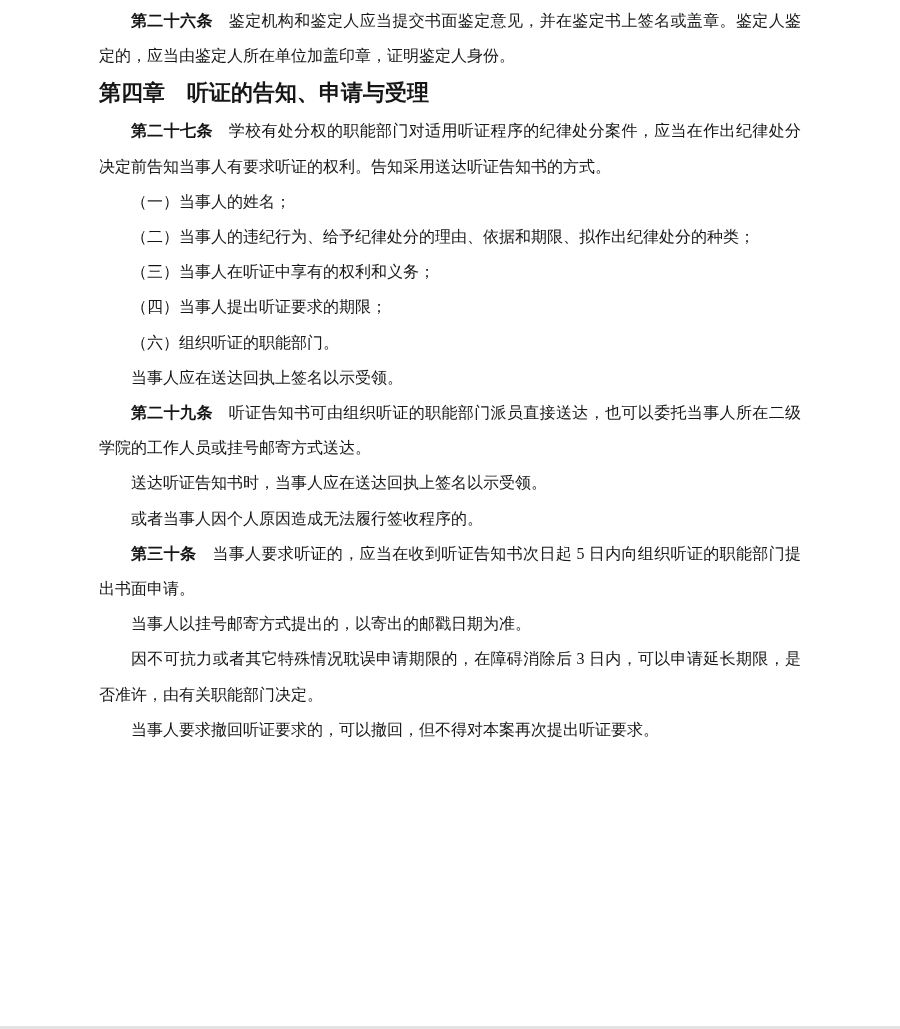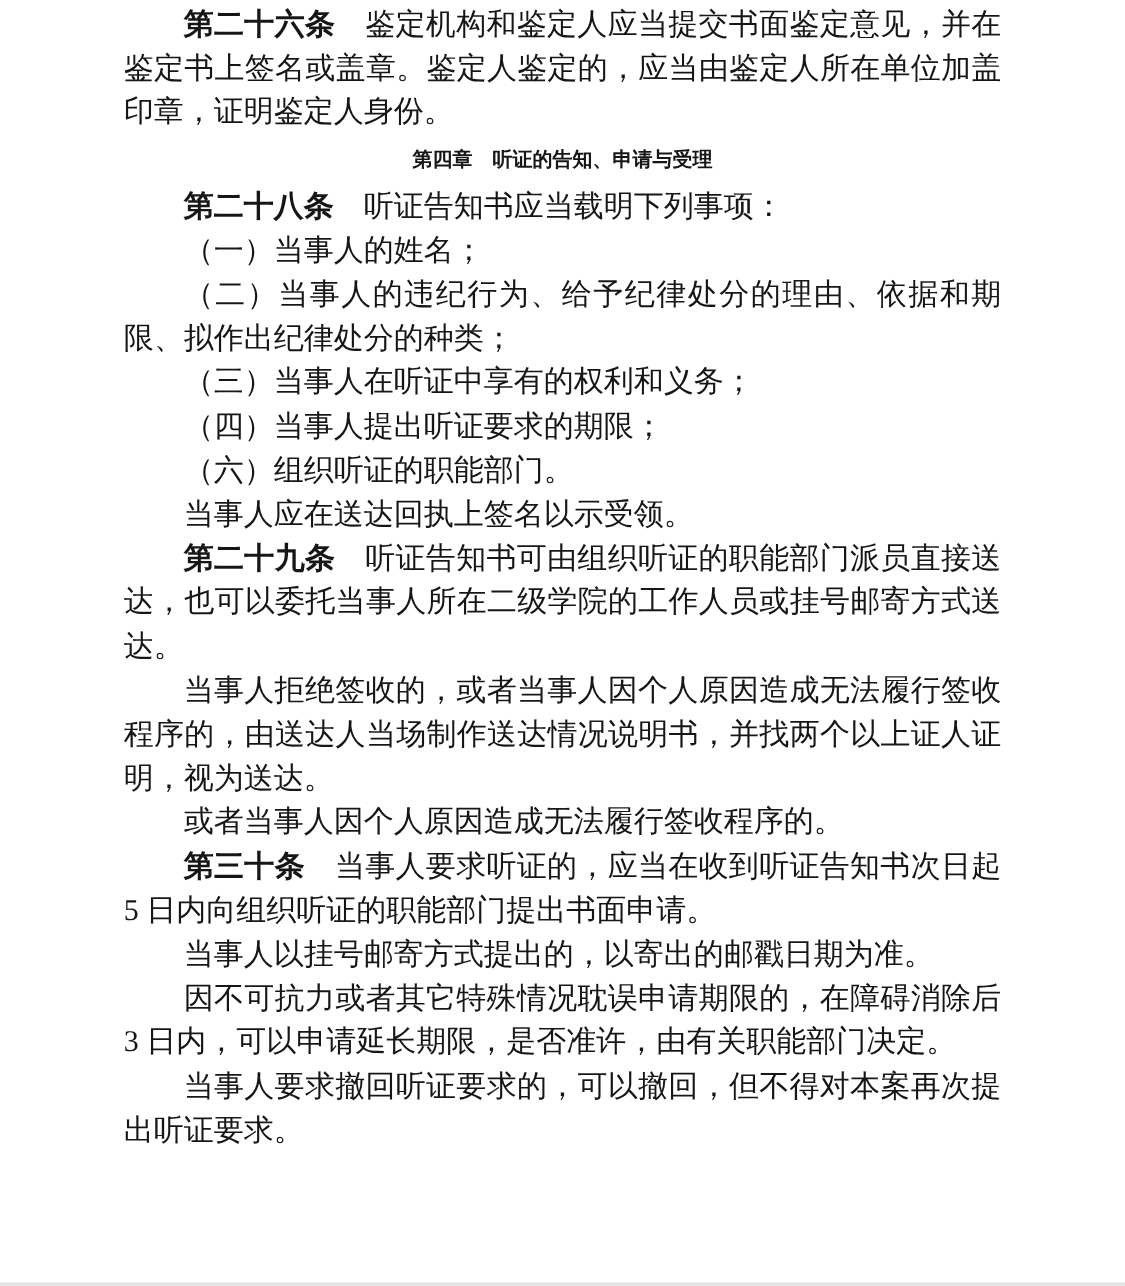--- a/index.html
+++ b/index.html
@@ -18,77 +18,76 @@
   .page {
     box-sizing: border-box;
     width: 900px;
     height: 1029px;
     padding: 3px 99px 0 99px;
     background: #ffffff;
     position: relative;
   }
   .content p.para {
     margin: 0;
-    font-size: 24px;
+    font-size: 16px;
     line-height: 35.2px;
     text-align: justify;
     text-justify: inter-ideograph;
     text-indent: 2em;
     word-break: normal;
   }
   .content .term {
     font-weight: bold;
     margin-right: 1em;
   }
   .content h2.chapter-heading {
     margin: 0;
-    font-size: 16px;
+    font-size: 22px;
     line-height: 40px;
     font-weight: bold;
-    text-align: center;
     text-indent: 0;
   }
   .page-bottom-edge {
     position: absolute;
     left: 0;
     bottom: 0;
     width: 900px;
     height: 3px;
     background: #e3e3e3;
   }
 </style>
 </head>
 <body style="background: rgb(255, 255, 255); color: rgb(22, 22, 22);">
 
 <div class="page">
   <div class="content">
   <p class="para"><span class="term">第二十六条</span><span class="body-text">鉴定机构和鉴定人应当提交书面鉴定意见，并在鉴定书上签名或盖章。鉴定人鉴定的，应当由鉴定人所在单位加盖印章，证明鉴定人身份。</span></p>
 
   <h2 class="chapter-heading"><span>第四章　听证的告知、申请与受理</span></h2>
 
+  <p class="para"><span class="term">第二十七条</span><span class="body-text">学校有处分权的职能部门对适用听证程序的纪律处分案件，应当在作出纪律处分决定前告知当事人有要求听证的权利。告知采用送达听证告知书的方式。</span></p>
 
-  <p class="para"><span class="term">第二十八条</span><span class="body-text">听证告知书应当载明下列事项：</span></p>
 
   <p class="para"><span class="body-text">（一）当事人的姓名；</span></p>
 
   <p class="para"><span class="body-text">（二）当事人的违纪行为、给予纪律处分的理由、依据和期限、拟作出纪律处分的种类；</span></p>
 
   <p class="para"><span class="body-text">（三）当事人在听证中享有的权利和义务；</span></p>
 
   <p class="para"><span class="body-text">（四）当事人提出听证要求的期限；</span></p>
 
 
   <p class="para"><span class="body-text">（六）组织听证的职能部门。</span></p>
 
   <p class="para"><span class="body-text">当事人应在送达回执上签名以示受领。</span></p>
 
   <p class="para"><span class="term">第二十九条</span><span class="body-text">听证告知书可由组织听证的职能部门派员直接送达，也可以委托当事人所在二级学院的工作人员或挂号邮寄方式送达。</span></p>
 
+  <p class="para"><span class="body-text">送达听证告知书时，当事人应在送达回执上签名以示受领。</span></p>
 
-  <p class="para"><span class="body-text">当事人拒绝签收的，或者当事人因个人原因造成无法履行签收程序的，由送达人当场制作送达情况说明书，并找两个以上证人证明，视为送达。</span></p>
 
   <p class="para"><span class="body-text">或者当事人因个人原因造成无法履行签收程序的。</span></p>
 
   <p class="para"><span class="term">第三十条</span><span class="body-text">当事人要求听证的，应当在收到听证告知书次日起 5 日内向组织听证的职能部门提出书面申请。</span></p>
 
   <p class="para"><span class="body-text">当事人以挂号邮寄方式提出的，以寄出的邮戳日期为准。</span></p>
 
   <p class="para"><span class="body-text">因不可抗力或者其它特殊情况耽误申请期限的，在障碍消除后 3 日内，可以申请延长期限，是否准许，由有关职能部门决定。</span></p>
 
 

